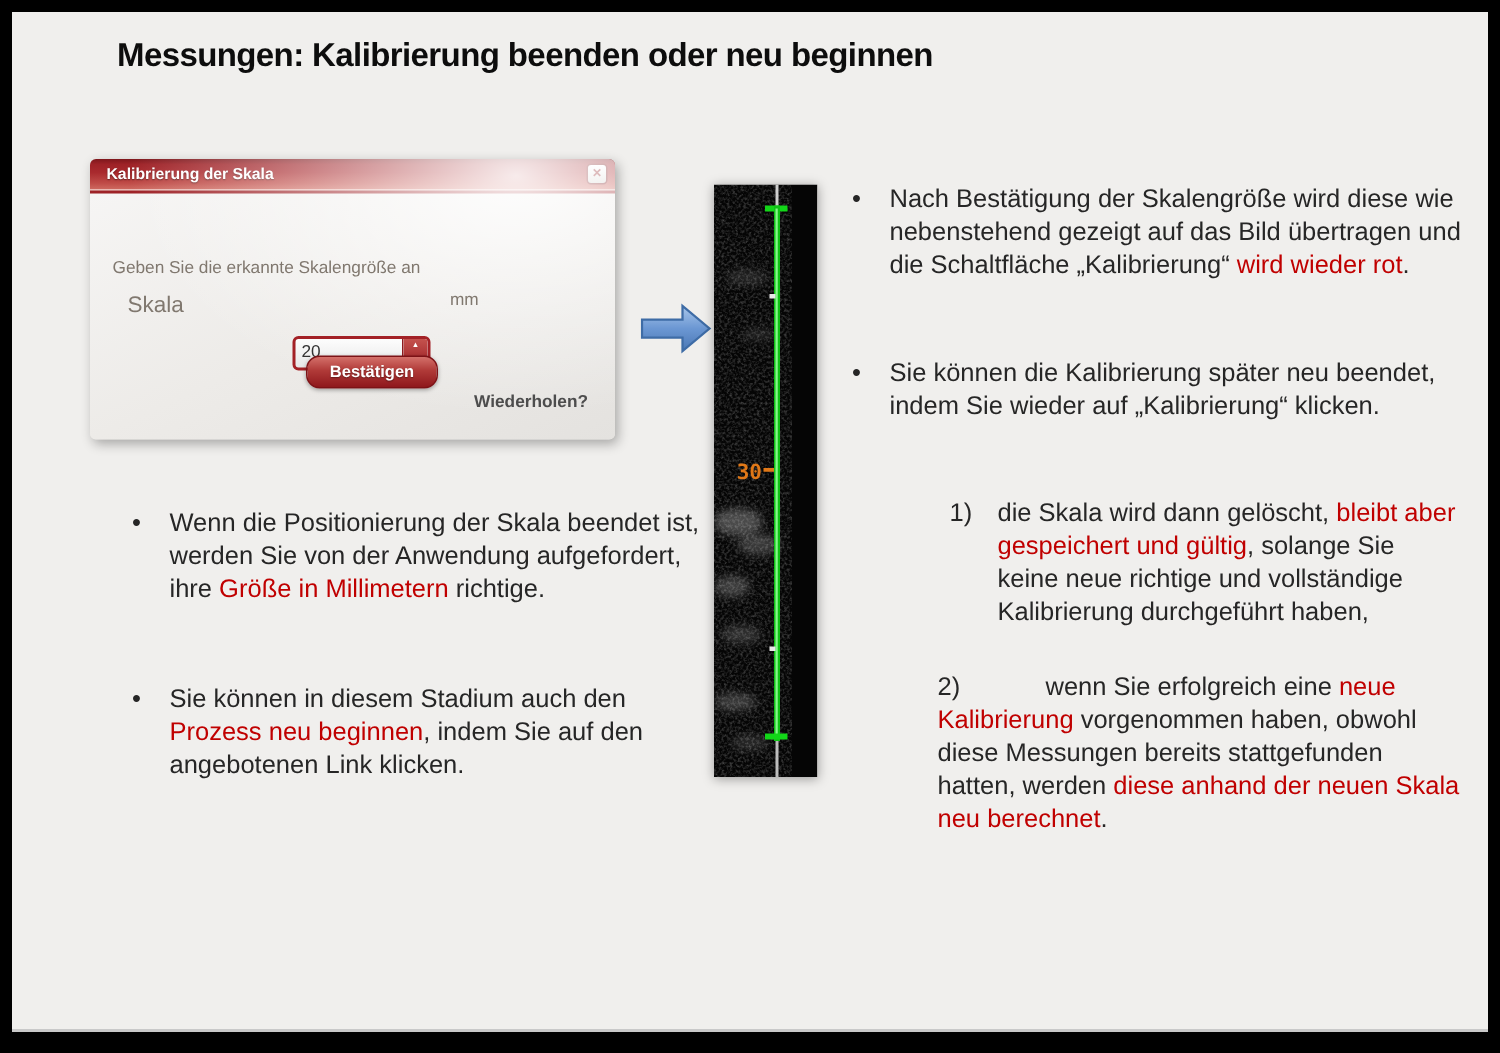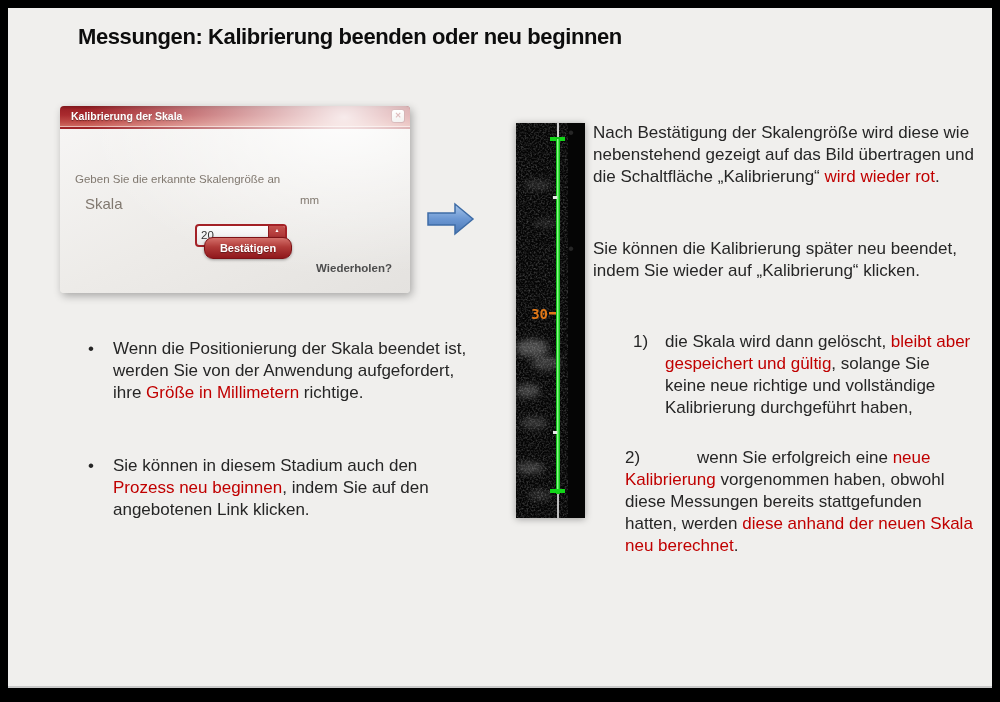--- a/index.html
+++ b/index.html
@@ -43,21 +43,21 @@
           border:1px solid #7c1216;border-radius:9px;color:#fff;font-weight:bold;font-size:11px;
           font-family:"Liberation Sans",sans-serif;
           background:linear-gradient(#d4706a 0%,#b03a38 45%,#8f181c 100%);
           box-shadow:0 1px 3px rgba(0,0,0,.35);text-shadow:0 1px 1px rgba(0,0,0,.4);}
   .repeat-link{position:absolute;right:18px;top:133px;font-size:11.5px;font-weight:bold;
           color:#4d4d4d;cursor:pointer;text-decoration:none;margin-left:48px;}
 
   
   .flow-arrow{position:absolute;left:419px;top:194px;}
   .us{position:absolute;left:468px;top:115px;width:69px;height:395px;
-      box-shadow:0 1px 7px rgba(0,0,0,.35);margin-left:40px;}
+      box-shadow:0 1px 7px rgba(0,0,0,.35);}
 
   
   .txt{position:absolute;font-size:17px;line-height:22px;color:#262626;}
   .red{color:#c00000;text-align:right;}
   .bullet{padding-left:25px;}
   .marker{position:absolute;left:0;top:0;}
   .n-item{display:flex;}
   .nnum{width:32px;flex:none;}
   .nbody{display:block;}
   .nnum2{display:inline-block;width:72px;}

